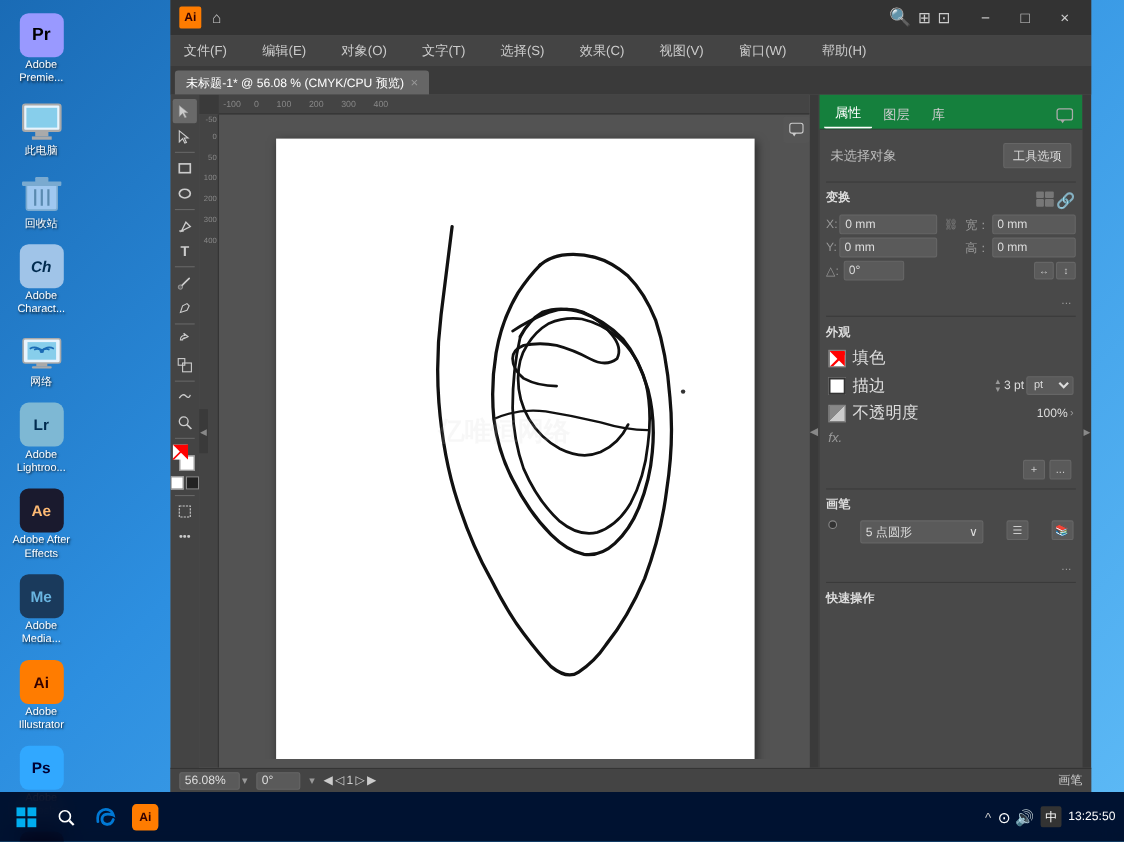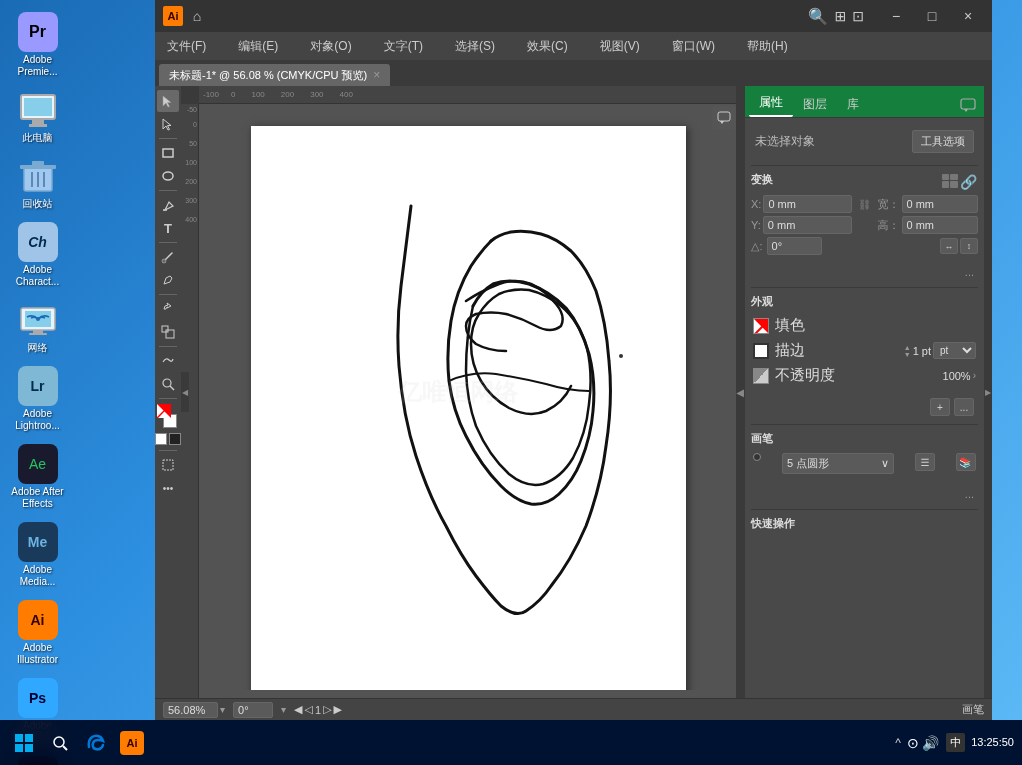--- a/index.html
+++ b/index.html
@@ -221,21 +221,21 @@
 
     <div class="desktop-icon">
       <div class="icon-img adobe-lr" style="background: #7eb8d4; border-radius: 8px;">
         <span style="font-size:14px; font-weight:900; color:#002b4f;">Lr</span>
       </div>
       <span class="icon-label">Adobe Lightroо...</span>
     </div>
 
     <div class="desktop-icon">
       <div class="icon-img adobe-ae" style="background: #1a1a2e; border-radius: 8px;">
-        <span style="font-size:14px; font-weight:400; color:#22c55e;">Ae</span>
+        <span style="font-size:14px; font-weight:700; color:#fdba74;">Ae</span>
       </div>
       <span class="icon-label">Adobe After Effects</span>
     </div>
 
     <div class="desktop-icon">
       <div class="icon-img adobe-me" style="background: #1a3a5c; border-radius: 8px;">
         <span style="font-size:14px; font-weight:900; color:#69b4e0;">Me</span>
       </div>
       <span class="icon-label">Adobe Media...</span>
     </div>
@@ -556,38 +556,41 @@
             </div>
 
             <div class="appearance-row">
               <div style="width:16px; height:16px; border:2px solid #333; background:white;"></div>
               <span class="appearance-label">描边</span>
               <div style="display:flex; align-items:center; gap:2px; margin-left:auto;">
                 <div style="display:flex; flex-direction:column; gap:0px;">
                   <span style="color:#999; font-size:7px; cursor:pointer; line-height:1;">▲</span>
                   <span style="color:#999; font-size:7px; cursor:pointer; line-height:1;">▼</span>
                 </div>
-                <span style="color:#ddd; font-size:11px;">1 pt</span>
+                <span style="color:#ddd; font-size:11px;">3 pt</span>
                 <select style="background:#5a5a5a; border:1px solid #666; color:#ddd; font-size:10px; padding:1px 2px; border-radius:2px;">
                   <option>pt</option>
                   <option>mm</option>
                   <option>px</option>
                 </select>
               </div>
             </div>
 
             <div class="appearance-row">
               <div style="width:16px; height:16px; border:1px solid #888; background:linear-gradient(135deg, #888 50%, #ccc 50%);"></div>
               <span class="appearance-label">不透明度</span>
               <div style="display:flex; align-items:center; gap:2px; margin-left:auto;">
                 <span style="color:#ddd; font-size:11px;">100%</span>
                 <span style="color:#999; font-size:10px; cursor:pointer;">›</span>
               </div>
             </div>
 
+            <div class="fx-row">
+              <span class="fx-label">fx.</span>
+            </div>
           </div>
 
           <div style="text-align:right; padding:2px 4px; display:flex; justify-content:flex-end; gap:4px;">
             <div class="panel-icon-btn">+</div>
             <div class="panel-icon-btn">...</div>
           </div>
 
           <div class="section-divider"></div>
 
           <div class="panel-section">

